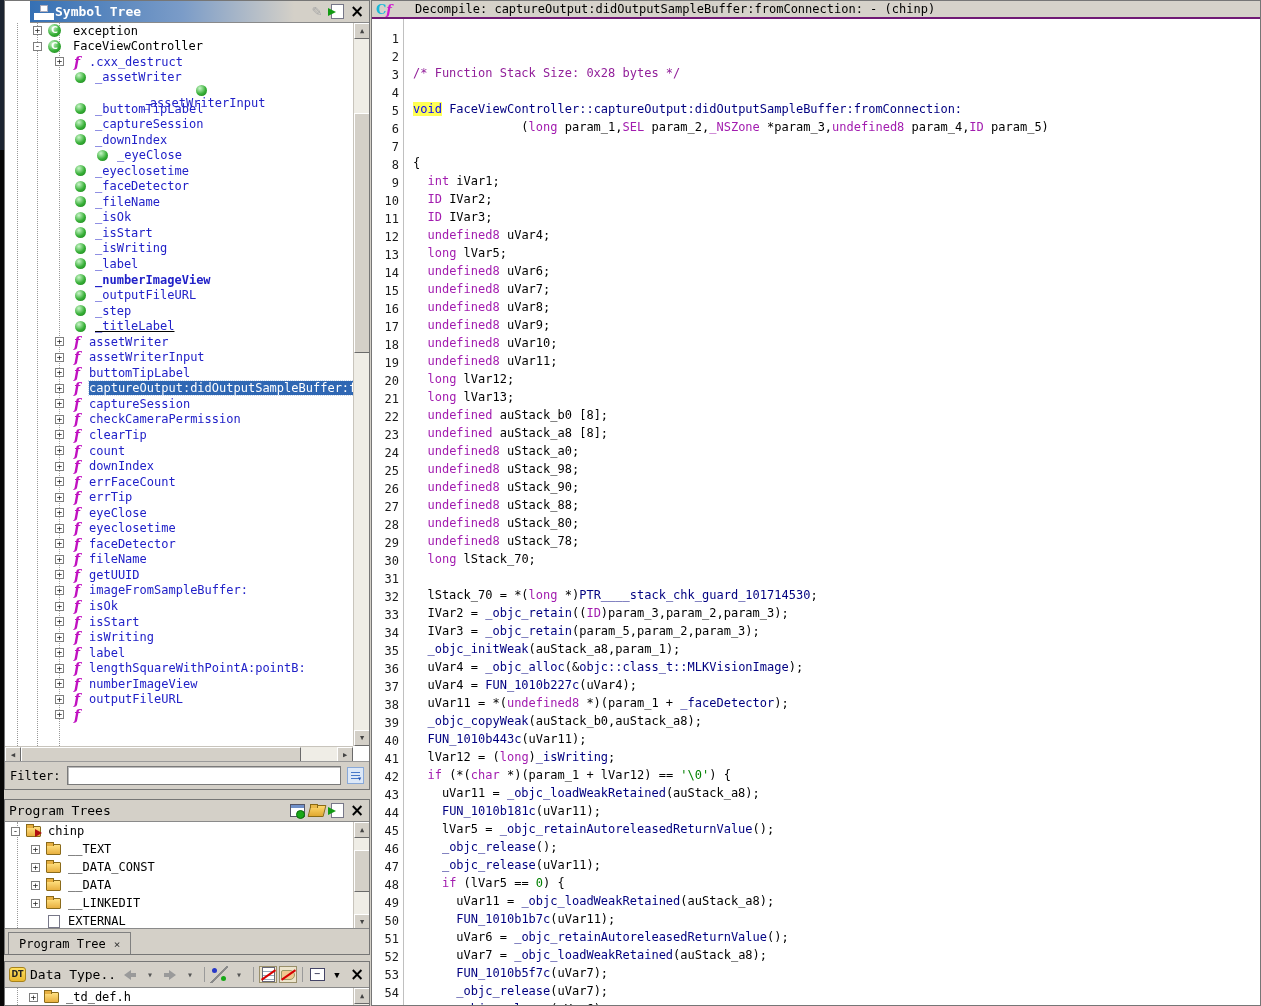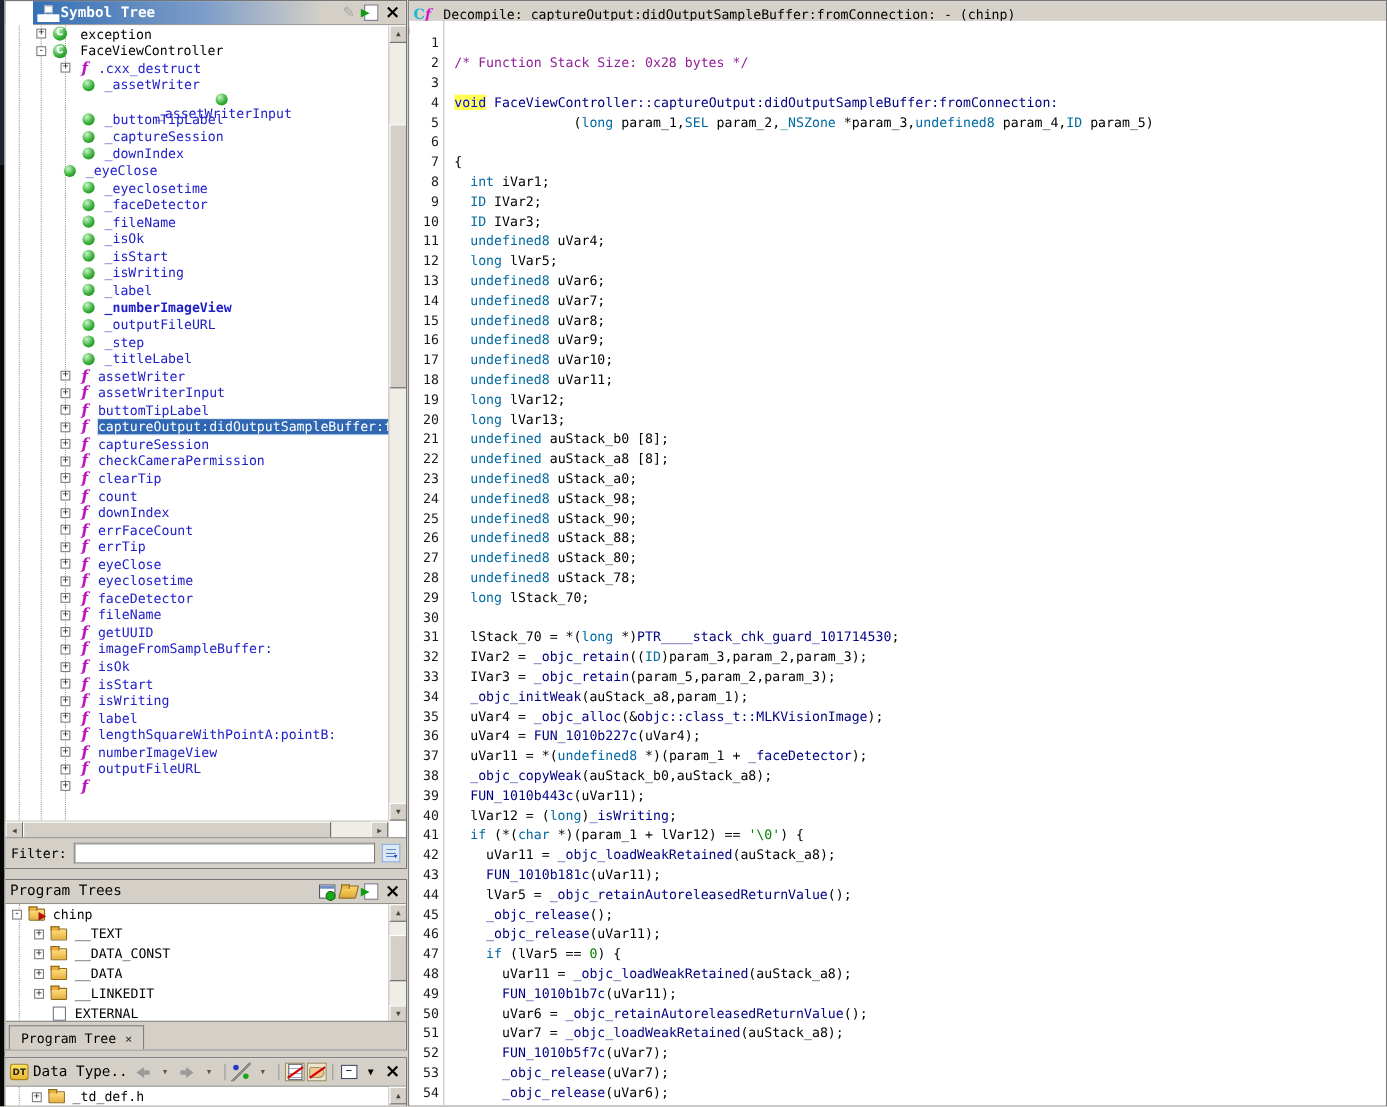--- a/index.html
+++ b/index.html
@@ -117,30 +117,30 @@
 
   
   .tabrow { position:absolute; left:0; right:0; bottom:0; height:26px; background:#d4d0c8;
         border-top:1px solid #8a8a8a; padding:3px 0 0 3px; }
   .tab { display:inline-flex; align-items:center; gap:8px; height:23px; padding:0 10px;
         border:1px solid #808080; border-bottom:none; background:#d4d0c8; font-size:12px; color:#000; }
   .tab .tx { font-size:11px; color:#333; }
 
   
   #decompile { background:#fff; }
-  .dhead { height:18px; display:flex; align-items:center; gap:11px; padding:12px 4px;
-        background:#d6d2ca; border-bottom:6px solid #701a75; font-size:12px; color:#000; }
+  .dhead { height:18px; display:flex; align-items:center; gap:23px; padding:0 4px;
+        background:#d6d2ca; border-bottom:2px solid #701a75; font-size:12px; color:#000; }
   .codewrap { position:absolute; top:18px; left:0; right:0; bottom:0; display:flex;
         background:#fff; overflow:hidden; }
   .gutter { width:32px; flex:none; padding:11px 4px 0 0; text-align:right; color:#1a1a1a;
         border-right:1px solid #c0c0c0; font:12px/18px "DejaVu Sans Mono",monospace; }
   .codecol { flex:1; padding:11px 0 0 9px; white-space:pre; overflow:hidden;
-        font:12px/18px "DejaVu Sans Mono",monospace; }
+        font:12px/18px "DejaVu Sans Mono",monospace;margin-top:16px; }
   .ln, .cl { height:18px; }
-  .tk-k { color:#0369a1; }
+  .tk-k { color:#a21caf; }
   .tk-g { color:#000080; }
   .tk-c { color:#92209a; }
   .tk-s { color:#008000; }
   .tk-p { color:#000000; }
   .tk-h { color:#0000ff; background:#ffff54; }
 </style>
 </head>
 <body>
 
 <div class="edge-top"></div>
@@ -193,21 +193,21 @@
       <div class="trow st-row k-variable" style="padding-left: 50px;">
         <span class="spacer"></span>
         <span class="ti-var"></span>
         <span class="tlabel">_captureSession</span>
       </div>
       <div class="trow st-row k-variable" style="padding-left: 50px;">
         <span class="spacer"></span>
         <span class="ti-var"></span>
         <span class="tlabel">_downIndex</span>
       </div>
-      <div class="trow st-row k-variable" style="padding-left: 33px;">
+      <div class="trow st-row k-variable" style="padding-left: 72px;">
         <span class="spacer"></span>
         <span class="ti-var"></span>
         <span class="tlabel">_eyeClose</span>
       </div>
       <div class="trow st-row k-variable" style="padding-left: 50px;">
         <span class="spacer"></span>
         <span class="ti-var"></span>
         <span class="tlabel">_eyeclosetime</span>
       </div>
       <div class="trow st-row k-variable" style="padding-left: 50px;">
@@ -248,21 +248,21 @@
       <div class="trow st-row k-variable" style="padding-left: 50px;">
         <span class="spacer"></span>
         <span class="ti-var"></span>
         <span class="tlabel">_outputFileURL</span>
       </div>
       <div class="trow st-row k-variable" style="padding-left: 50px;">
         <span class="spacer"></span>
         <span class="ti-var"></span>
         <span class="tlabel">_step</span>
       </div>
-      <div class="trow st-row k-variable" style="padding-left: 50px;">
+      <div class="trow st-row k-variable" style="padding-left: 50px; text-decoration: underline;">
         <span class="spacer"></span>
         <span class="ti-var"></span>
         <span class="tlabel">_titleLabel</span>
       </div>
       <div class="trow st-row k-function" style="padding-left: 50px;">
         <span class="expander">+</span>
         <span class="ti-func">f</span>
         <span class="tlabel">assetWriter</span>
       </div>
       <div class="trow st-row k-function" style="padding-left: 50px;">

